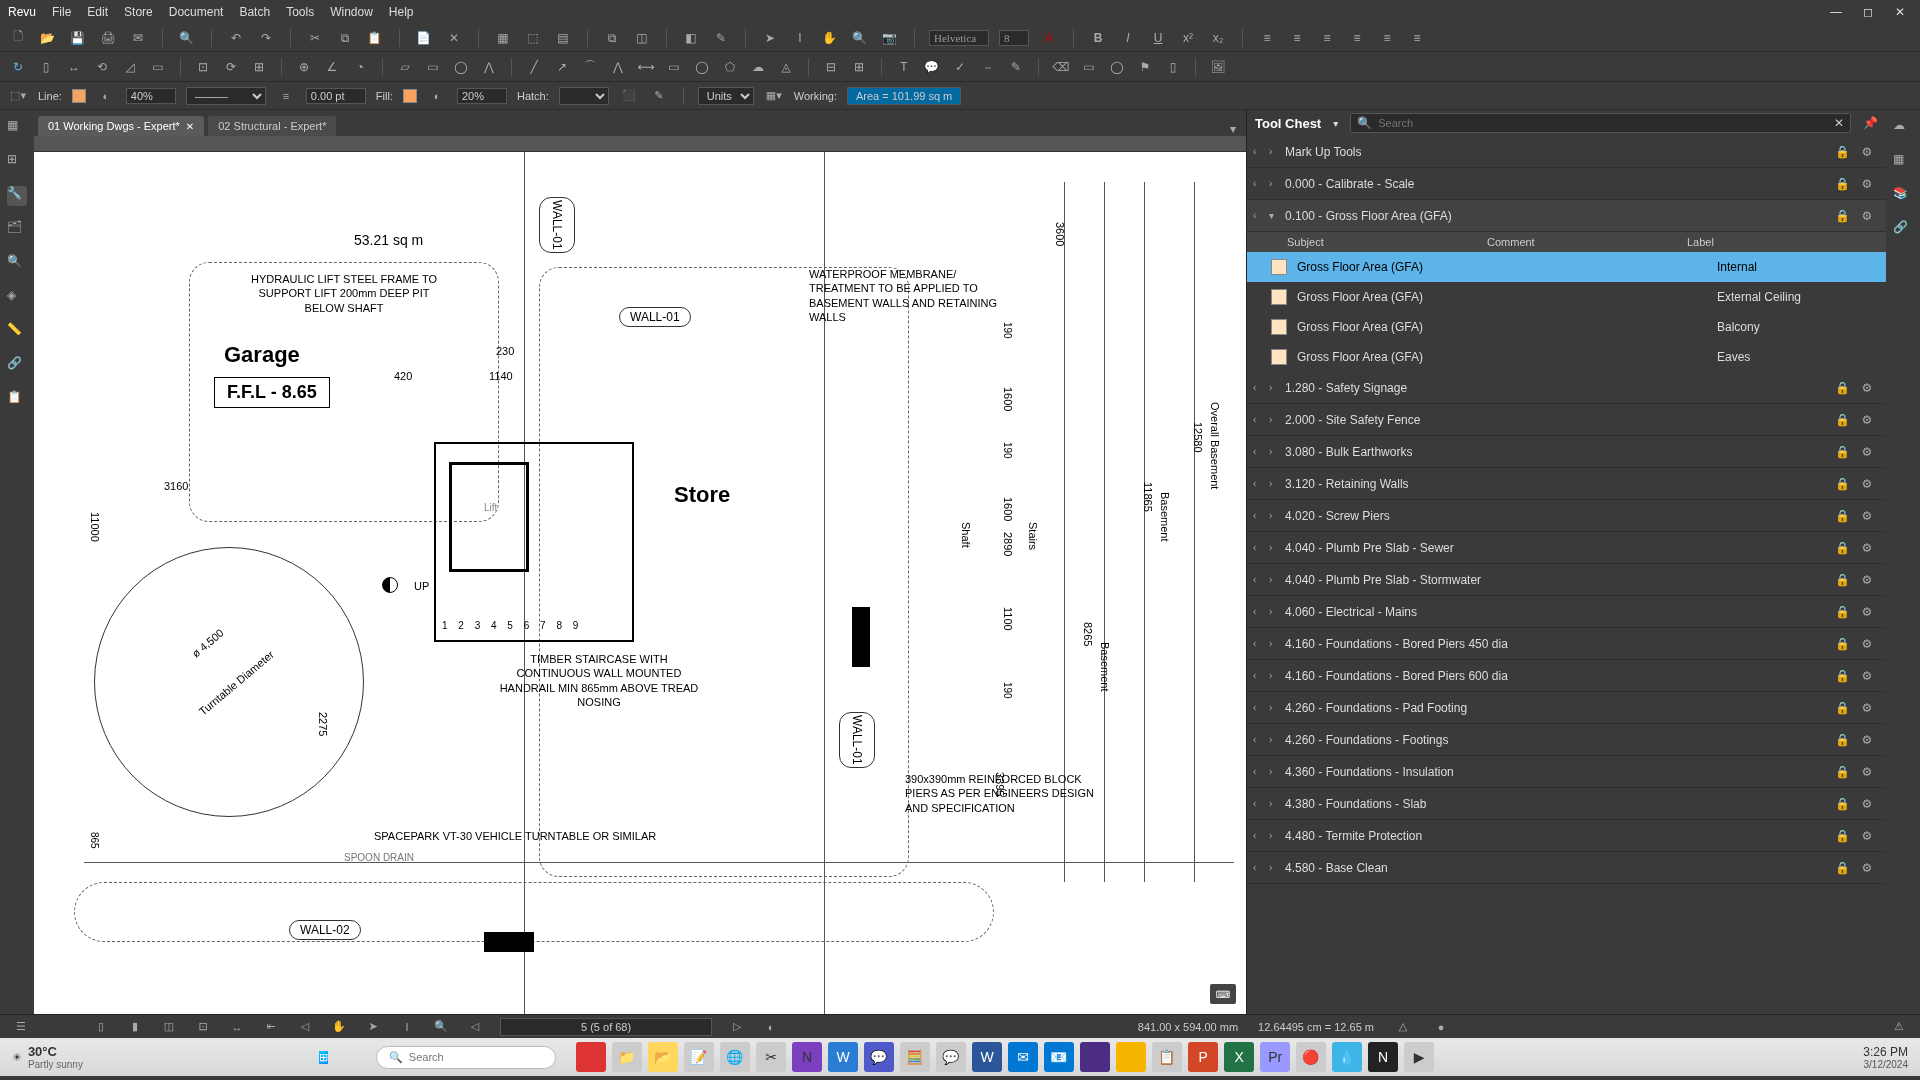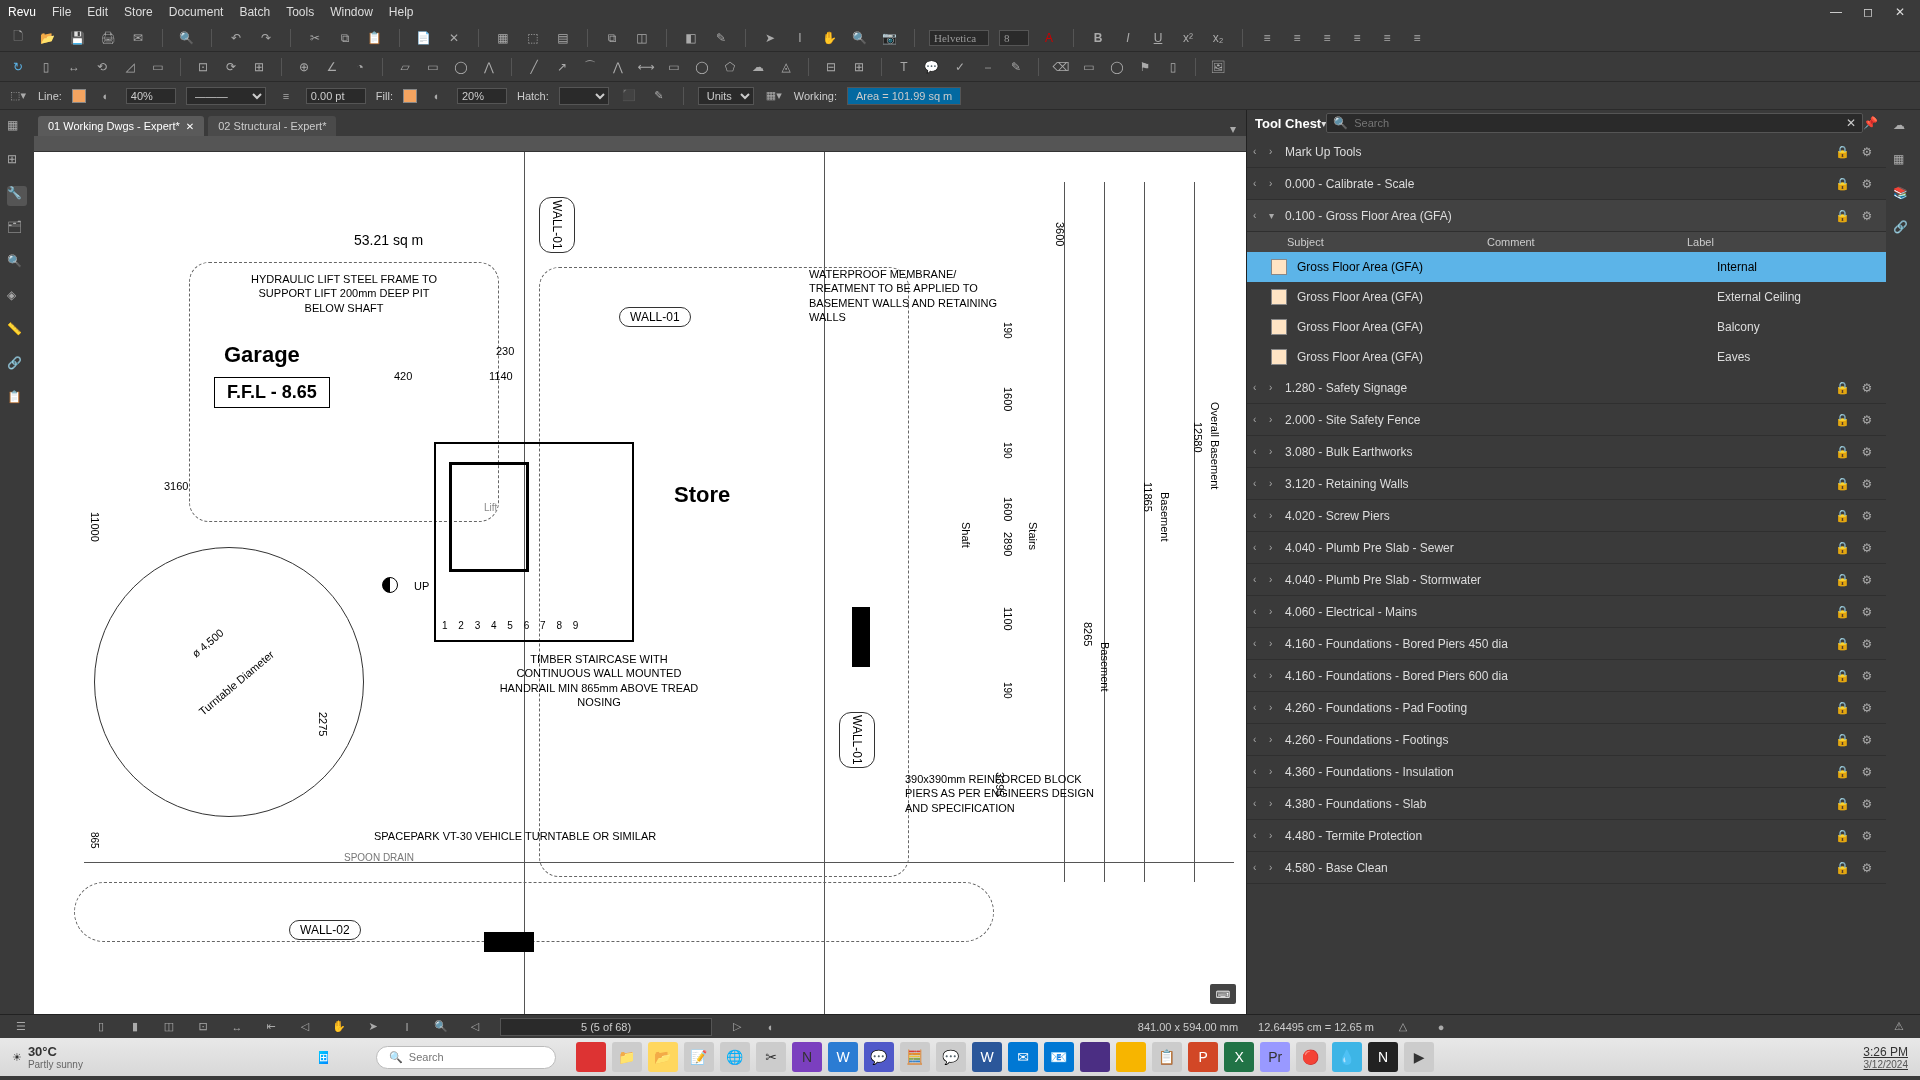--- a/index.html
+++ b/index.html
@@ -53,21 +53,21 @@
 .drawing .big { font-size: 22px; font-weight: bold; }
 .drawing .callout { border: 1px solid #333; border-radius: 12px; padding: 2px 10px; font-size: 12px; }
 .drawing .ffl { border: 1.5px solid #000; padding: 4px 12px; font-size: 18px; font-weight: bold; }
 .drawing .note { font-size: 11px; line-height: 1.3; max-width: 200px; }
 .drawing .vline { position: absolute; width: 1px; background: #555; }
 .drawing .hline { position: absolute; height: 1px; background: #555; }
 .drawing .cloud { position:absolute; border:1px dashed #666; border-radius:20px; }
 
 
 .tool-chest { width: 640px; background: #3a3a3a; display: flex; flex-direction: column; border-left: 1px solid #222; }
-.tc-header { height: 26px; display: flex; align-items: center; padding: 0 8px; gap: 0; background: #3a3a3a; }
+.tc-header { height: 26px; display: flex; align-items: center; padding: 0 8px; gap: 12px; background: #3a3a3a; }
 .tc-title { font-weight: bold; color: #fff; font-size: 13px; }
 .tc-search { flex: 1; display: flex; align-items: center; background: #2a2a2a; border: 1px solid #555; border-radius: 2px; padding: 2px 6px; gap: 6px; }
 .tc-search input { background: transparent; border: none; color: #ccc; font-size: 11px; outline: none; flex: 1; }
 .tc-close { cursor: pointer; color: #ccc; }
 .tc-body { flex: 1; overflow-y: auto; }
 .tc-row { display: flex; align-items: center; height: 32px; padding: 0 10px 0 6px; border-bottom: 1px solid #2f2f2f; gap: 6px; }
 .tc-row .chev { width: 10px; font-size: 10px; color: #aaa; cursor: pointer; }
 .tc-row .chev-back { width: 10px; font-size: 10px; color: #aaa; cursor: pointer; }
 .tc-row .label { flex: 1; color: #ddd; font-size: 12px; }
 .tc-row .ico-lock, .tc-row .ico-gear { width: 18px; height: 18px; color: #aaa; cursor: pointer; display:flex; align-items:center; justify-content:center; }
@@ -96,21 +96,21 @@
 
 
 .taskbar { height: 38px; background: linear-gradient(#e8e8e8,#d8d8d8); display: flex; align-items: center; padding: 0 12px; gap: 8px; color: #333; font-size: 11px; }
 .weather { display: flex; align-items: center; gap: 6px; }
 .weather .temp { font-size: 13px; font-weight: bold; }
 .weather .desc { font-size: 10px; color: #666; }
 .task-search { display: flex; align-items: center; gap: 6px; margin-left: 40px; background: #fff; border: 1px solid #bbb; border-radius: 16px; padding: 4px 12px; width: 180px; }
 .task-search input { border: none; outline: none; font-size: 11px; flex: 1; }
 .task-icons { display: flex; gap: 6px; margin-left: 12px; }
 .task-icons .ti { width: 30px; height: 30px; background: #ccc; border-radius: 3px; cursor: pointer; display:flex; align-items:center; justify-content:center; font-size:14px; }
-.clock { margin-left: auto; text-align: right; text-decoration: underline; }
+.clock { margin-left: auto; text-align: right; }
 .clock .time { font-size: 12px; }
 .clock .date { font-size: 10px; color: #555; }
 </style>
 </head>
 <body>
 
 <div class="menubar">
   <span class="app-name">Revu</span>
   <span class="menu-item">File</span>
   <span class="menu-item">Edit</span>

